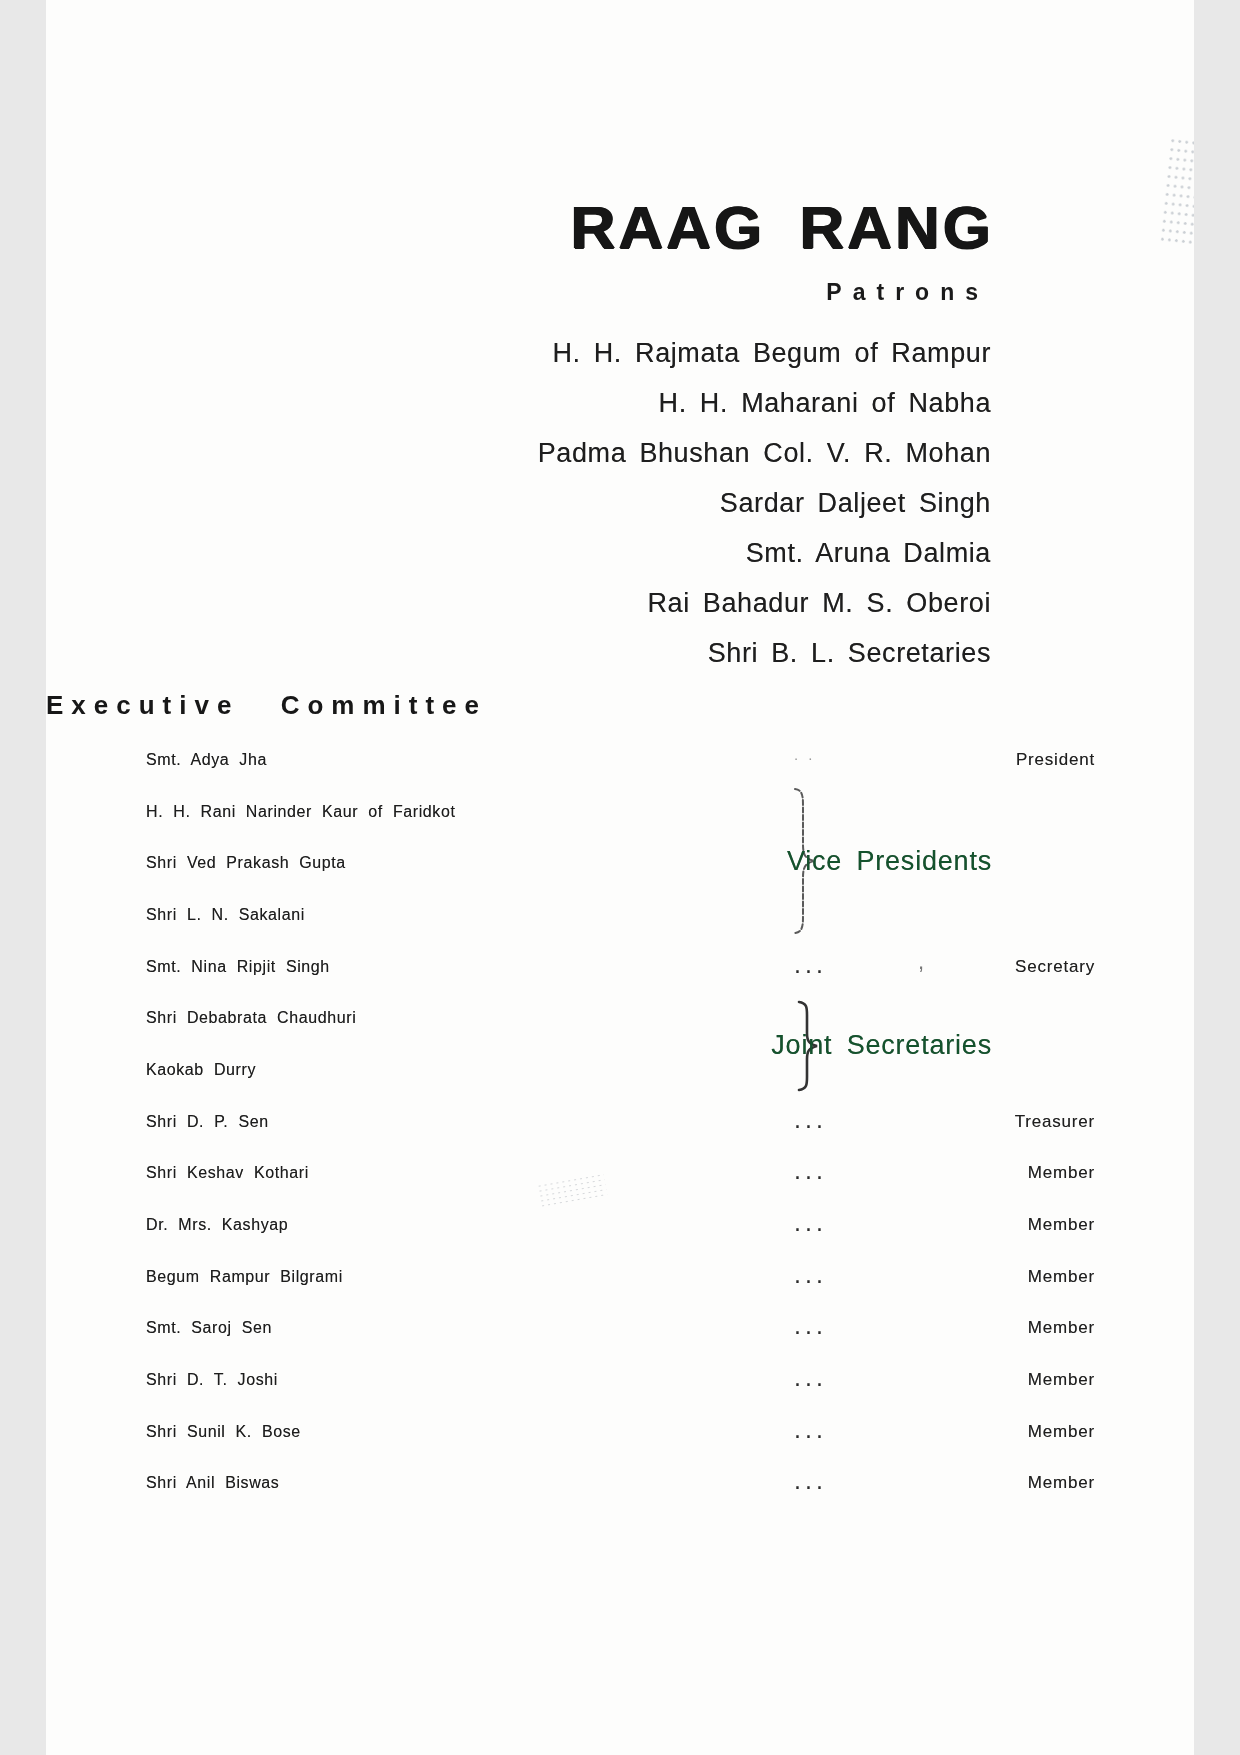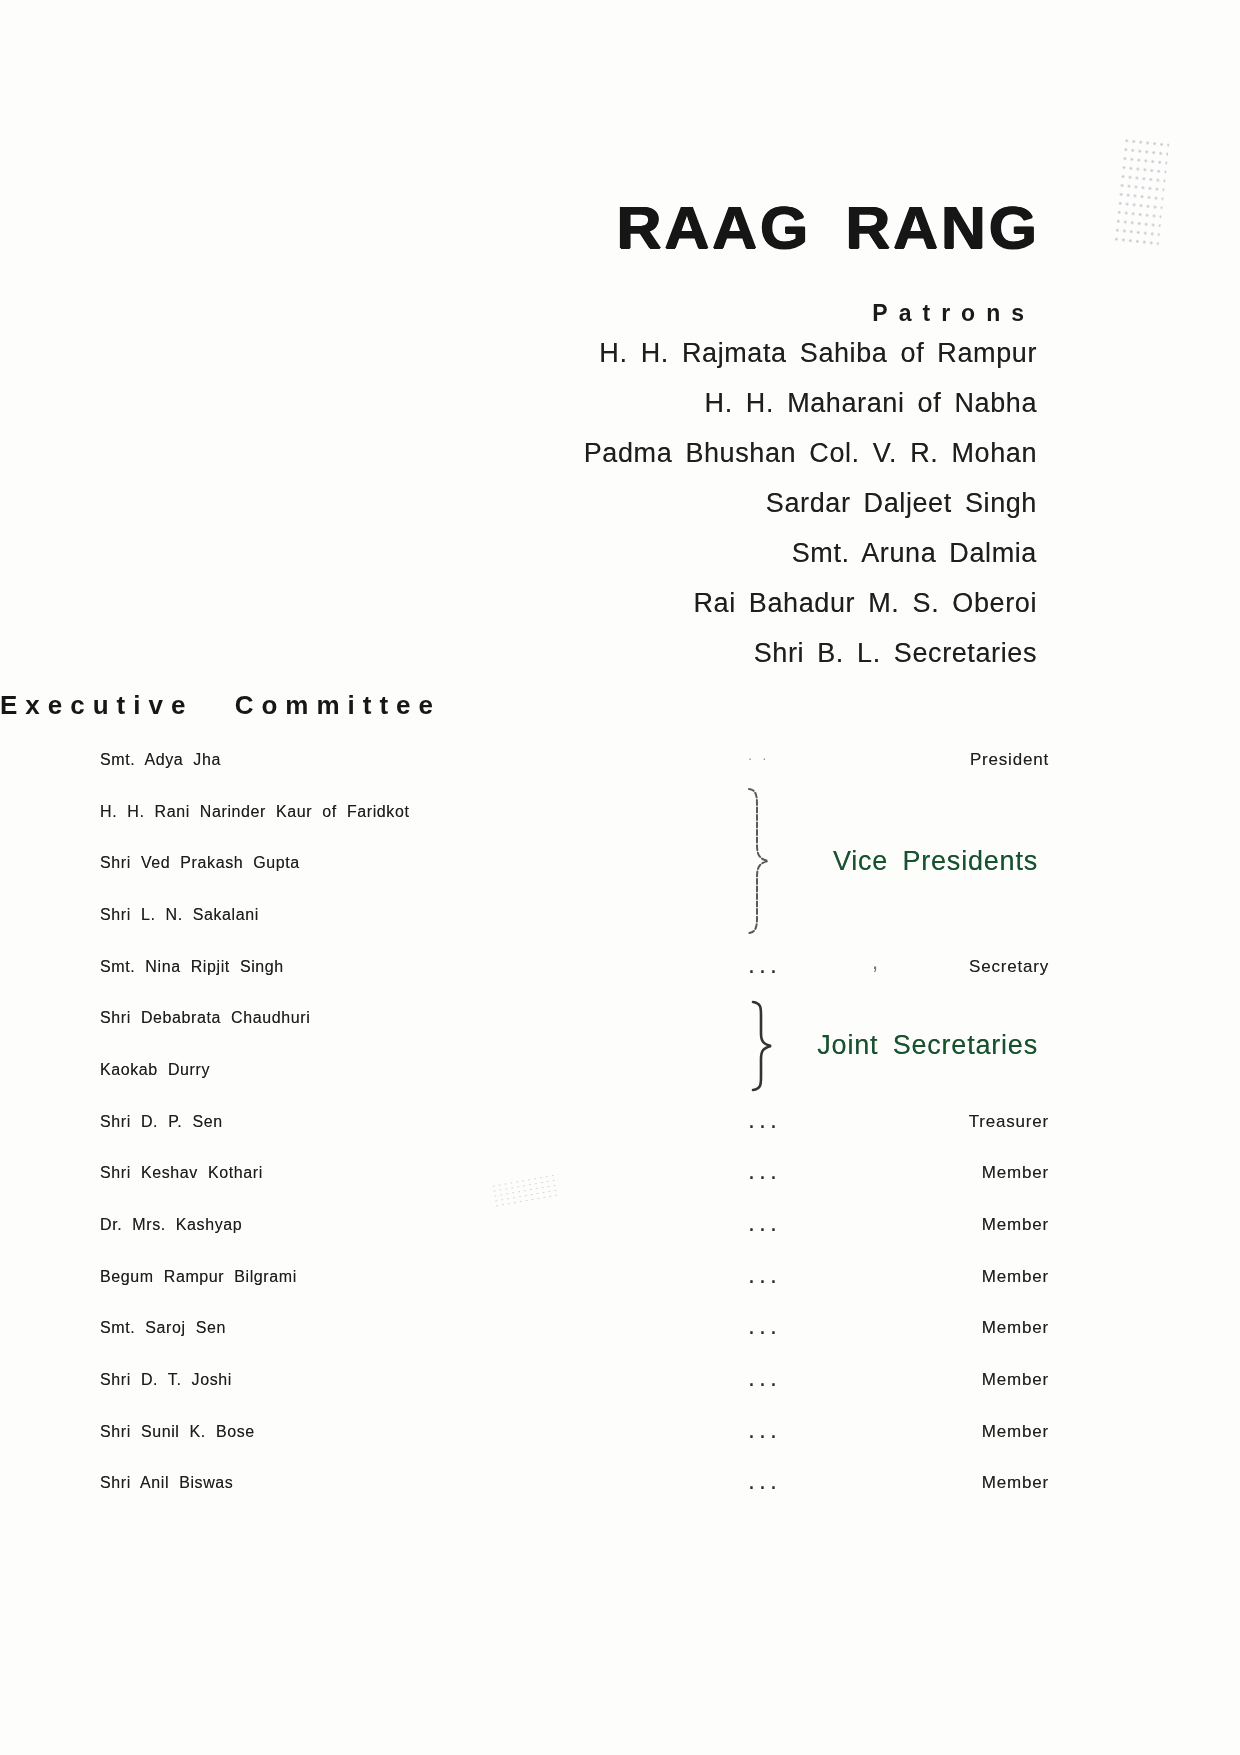--- a/index.html
+++ b/index.html
@@ -1,38 +1,38 @@
 <!DOCTYPE html>
 <html><head>
 <meta charset="utf-8">
 <style>
   html,body{margin:0;padding:0;background:#e8e8e8;}
   .page{
     position:relative;
-    width:1240px;height:1755px;
+    width:1148px;height:1755px;
     margin:0 auto;
     background:#fdfdfc;
     overflow:hidden;
     font-family:"Liberation Sans", sans-serif;
     color:#1d1d1d;
   }
   
   .title{
     position:absolute; top:192px; left:0; right:200px;
     text-align:right;
     font-size:62px; font-weight:bold;
     letter-spacing:3px; word-spacing:14px;
     color:#161616;
     text-shadow:0.8px 0 0 #161616, -0.8px 0 0 #161616, 0 0.5px 0 #161616;
     transform:scaleY(0.97);
     white-space:nowrap;
   }
   
   .patrons-heading{
-    position:absolute; top:300px; left:0; right:205px;
+    position:absolute; top:279px; left:0; right:205px;
     text-align:right;
     font-size:23px; font-weight:bold;
     letter-spacing:11px;
     color:#1a1a1a;
     white-space:nowrap;
   }
   .patrons-list{
     position:absolute; top:328px; left:0; right:203px;
   }
   .patron-row{
@@ -122,21 +122,21 @@
 </head>
 <body>
 
 <div class="page">
 
   <div class="title">RAAG RANG</div>
 
   <div class="patrons-heading">Patrons</div>
 
   <div class="patrons-list">
-  <div class="patron-row">H. H. Rajmata Sahiba of Rampur</div>
+  <div class="patron-row">H. H. Rajmata Begum of Rampur</div>
 
   <div class="patron-row">H. H. Maharani of Nabha</div>
 
   <div class="patron-row">Padma Bhushan Col. V. R. Mohan</div>
 
   <div class="patron-row">Sardar Daljeet Singh</div>
 
   <div class="patron-row">Smt. Aruna Dalmia</div>
 
   <div class="patron-row">Rai Bahadur M. S. Oberoi</div>

